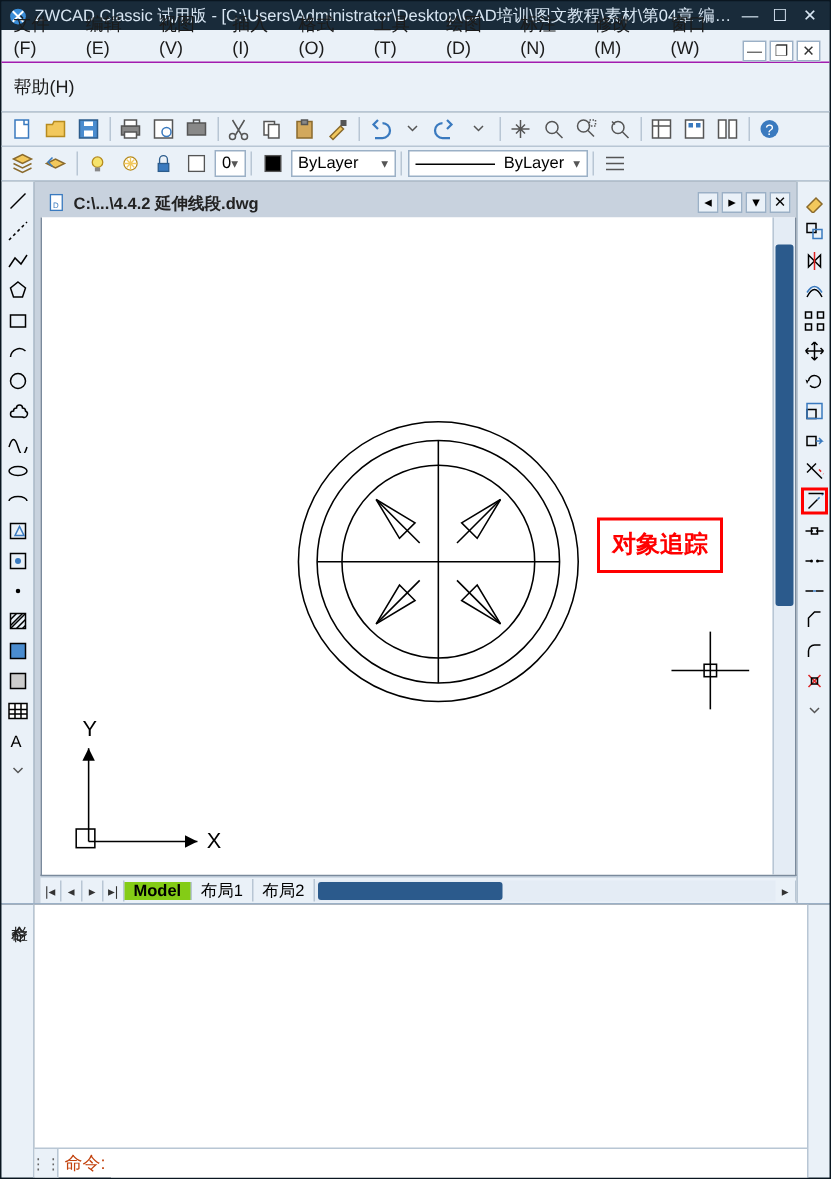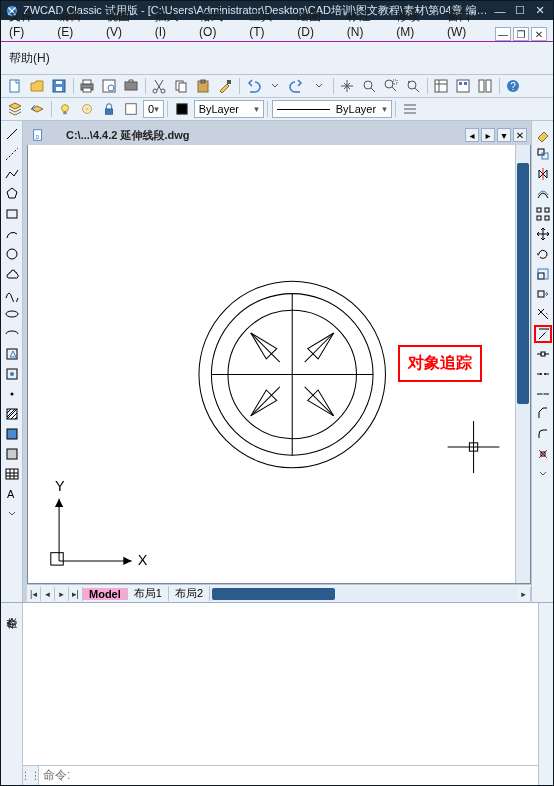--- a/index.html
+++ b/index.html
@@ -28,46 +28,46 @@
   .chev { font-size:9px; color:#555; }
   .lt-sel { height:18px; border:1px solid #9bb0c6; background:#fff; display:flex; align-items:center; padding:0 4px; font-size:11px; min-width:120px; justify-content:flex-end; gap:6px; }
   .lt-line { flex:1; height:1px; background:#000; }
   
   .workarea { flex:1; position:relative; display:flex; }
   .vtoolbar { width:22px; background:#eaf1f8; border-right:1px solid #b8c6d4; display:flex; flex-direction:column; align-items:center; padding:4px 0; gap:2px; }
   .vtoolbar.right { border-right:none; border-left:1px solid #b8c6d4; }
   .vbtn { width:18px; height:18px; display:flex; align-items:center; justify-content:center; border:1px solid transparent; }
   .vbtn.highlight { border:2px solid red; }
   .docwrap { flex:1; display:flex; flex-direction:column; background:#c8d2de; padding:4px 0 0 4px; }
-  .doctab { height:20px; display:flex; align-items:center; gap:21px; padding:0 4px; }
+  .doctab { height:20px; display:flex; align-items:center; gap:4px; padding:0 4px; }
   .doctab .icon { width:14px; height:14px; }
   .doctab .label { font-size:11px; font-weight:bold; color:#222; }
   .doctab .navbtns { margin-left:auto; display:flex; gap:2px; }
   .dnb { width:14px; height:14px; display:flex; align-items:center; justify-content:center; font-size:10px; border:1px solid #9bb0c6; background:#eaf1f8; }
   .viewport-wrap { flex:1; display:flex; position:relative; background:#fff; border:1px solid #7a8a9c; border-top:none; }
   .viewport { flex:1; position:relative; overflow:hidden; background:#fff; }
   .vscroll { width:15px; background:#e4ecf5; border-left:1px solid #b8c6d4; position:relative; }
   .vscroll .thumb { position:absolute; left:1px; right:1px; top:4%; height:55%; background:#2b5a8c; border-radius:2px; }
   .model-tabs { height:18px; display:flex; align-items:center; background:#eaf1f8; border-top:1px solid #b8c6d4; font-size:11px; }
   .mt-nav { width:14px; height:14px; display:flex; align-items:center; justify-content:center; font-size:9px; color:#333; border-right:1px solid #b8c6d4; }
   .mt-tab { padding:0 6px; border-right:1px solid #b8c6d4; }
-  .mt-tab.active { background:#f9a8d4; font-weight:bold; }
+  .mt-tab.active { background:#84cc16; font-weight:bold; }
   .hscroll-seg { flex:1; position:relative; height:14px; background:#e4ecf5; }
   .hscroll-seg .thumb { position:absolute; left:2px; top:1px; bottom:1px; width:40%; background:#2b5a8c; border-radius:2px; }
   
   .annot { position:absolute; border:2px solid red; color:red; font-size:16px; font-weight:bold; padding:6px 8px; background:transparent; }
   
   .cmdarea { height:210px; display:flex; border-top:1px solid #9bb0c6; }
   .cmd-gutter { width:22px; background:#eaf1f8; border-right:1px solid #b8c6d4; display:flex; align-items:flex-start; justify-content:center; padding-top:6px; }
   .vlabel { writing-mode:vertical-rl; font-size:11px; color:#222; }
   .cmd-body { flex:1; background:#fff; display:flex; flex-direction:column; }
   .cmd-hist { flex:1; }
   .cmd-input-row { height:20px; border-top:1px solid #b8c6d4; display:flex; align-items:center; }
   .cmd-handle { width:16px; height:100%; background:#eaf1f8; border-right:1px solid #b8c6d4; display:flex; align-items:center; justify-content:center; font-size:10px; color:#666; }
-  .cmd-prompt { padding:0 4px; font-size:12px; color:#737373; }
+  .cmd-prompt { padding:0 4px; font-size:12px; color:#c2410c; }
   .cmd-input { flex:1; border:none; outline:none; font-size:12px; height:100%; }
   .cmd-scroll { width:15px; background:#eaf1f8; border-left:1px solid #b8c6d4; }
   
   .statusbar { height:20px; background:#eaf1f8; border-top:1px solid #b8c6d4; display:flex; align-items:stretch; font-size:11px; }
   .sb-coords { padding:0 6px; border:1px solid #9bb0c6; background:#fff; display:flex; align-items:center; min-width:140px; }
   .sb-spacer { flex:1; }
   .sb-btn { padding:0 4px; border-left:1px solid #b8c6d4; display:flex; align-items:center; }
   .sb-btn.active { background:#d0dcea; border:1px inset #9bb0c6; }
   .sb-grip { width:16px; display:flex; align-items:flex-end; justify-content:flex-end; padding:2px; }
 </style>

